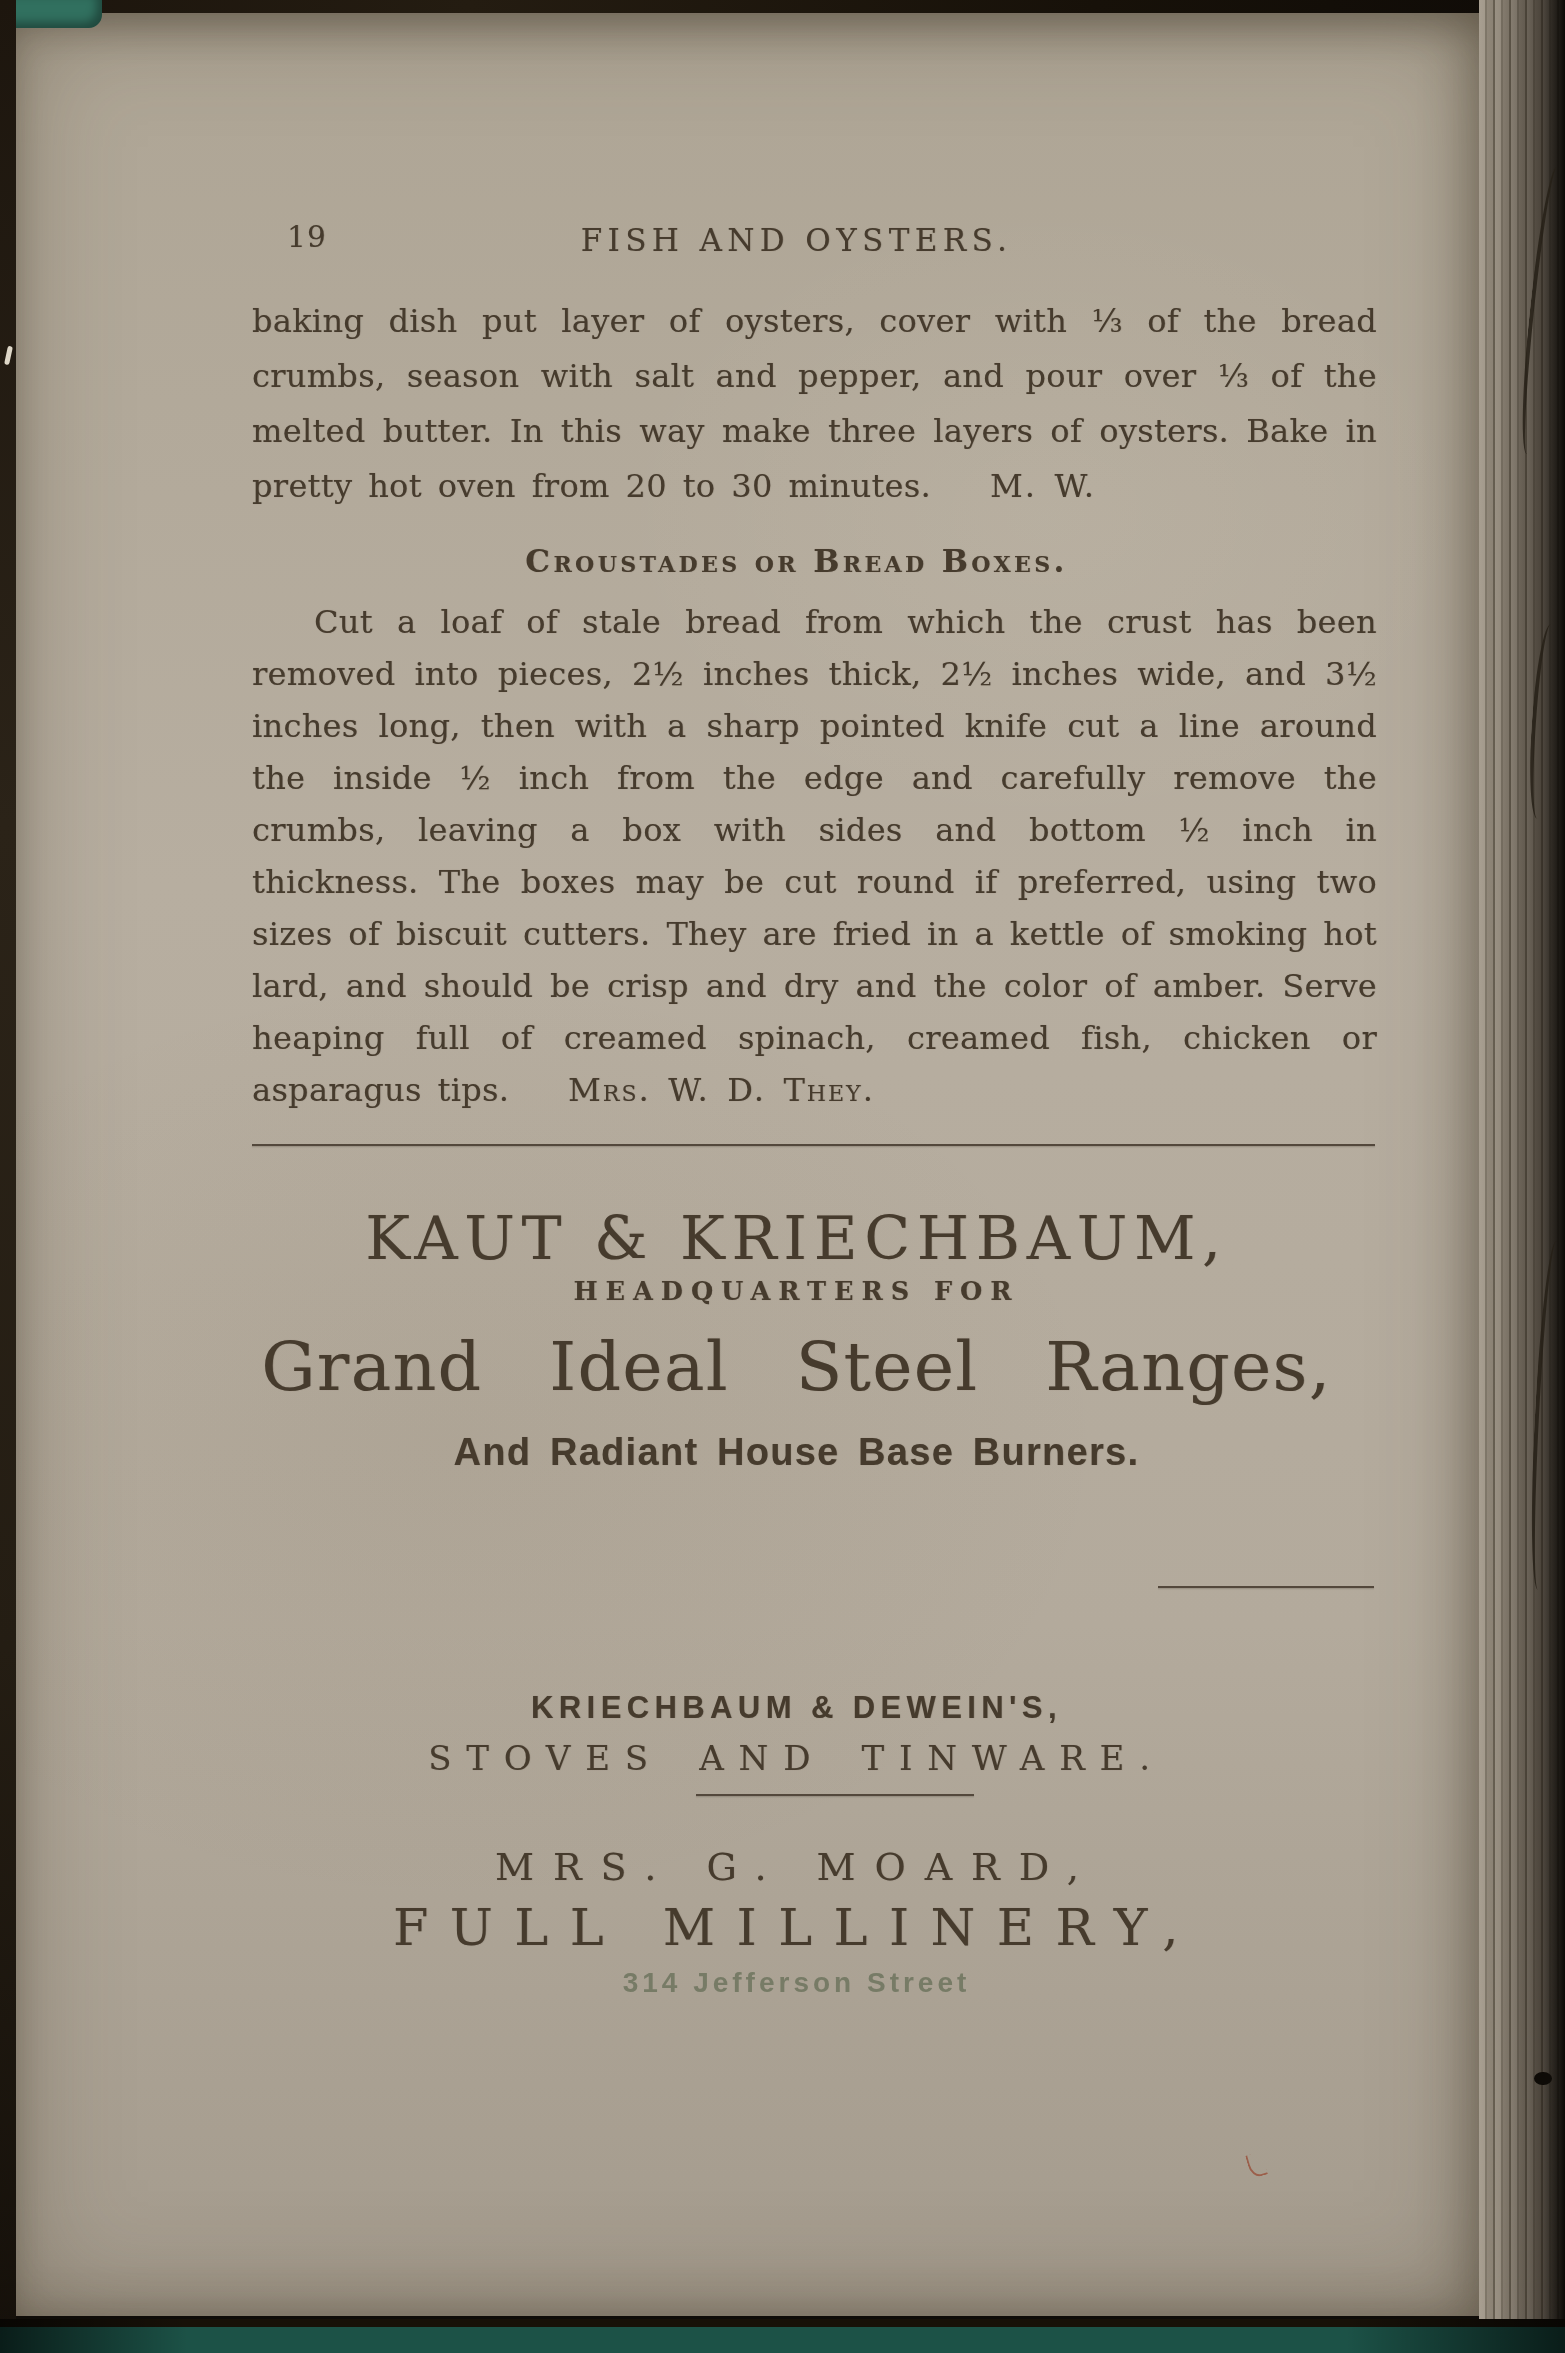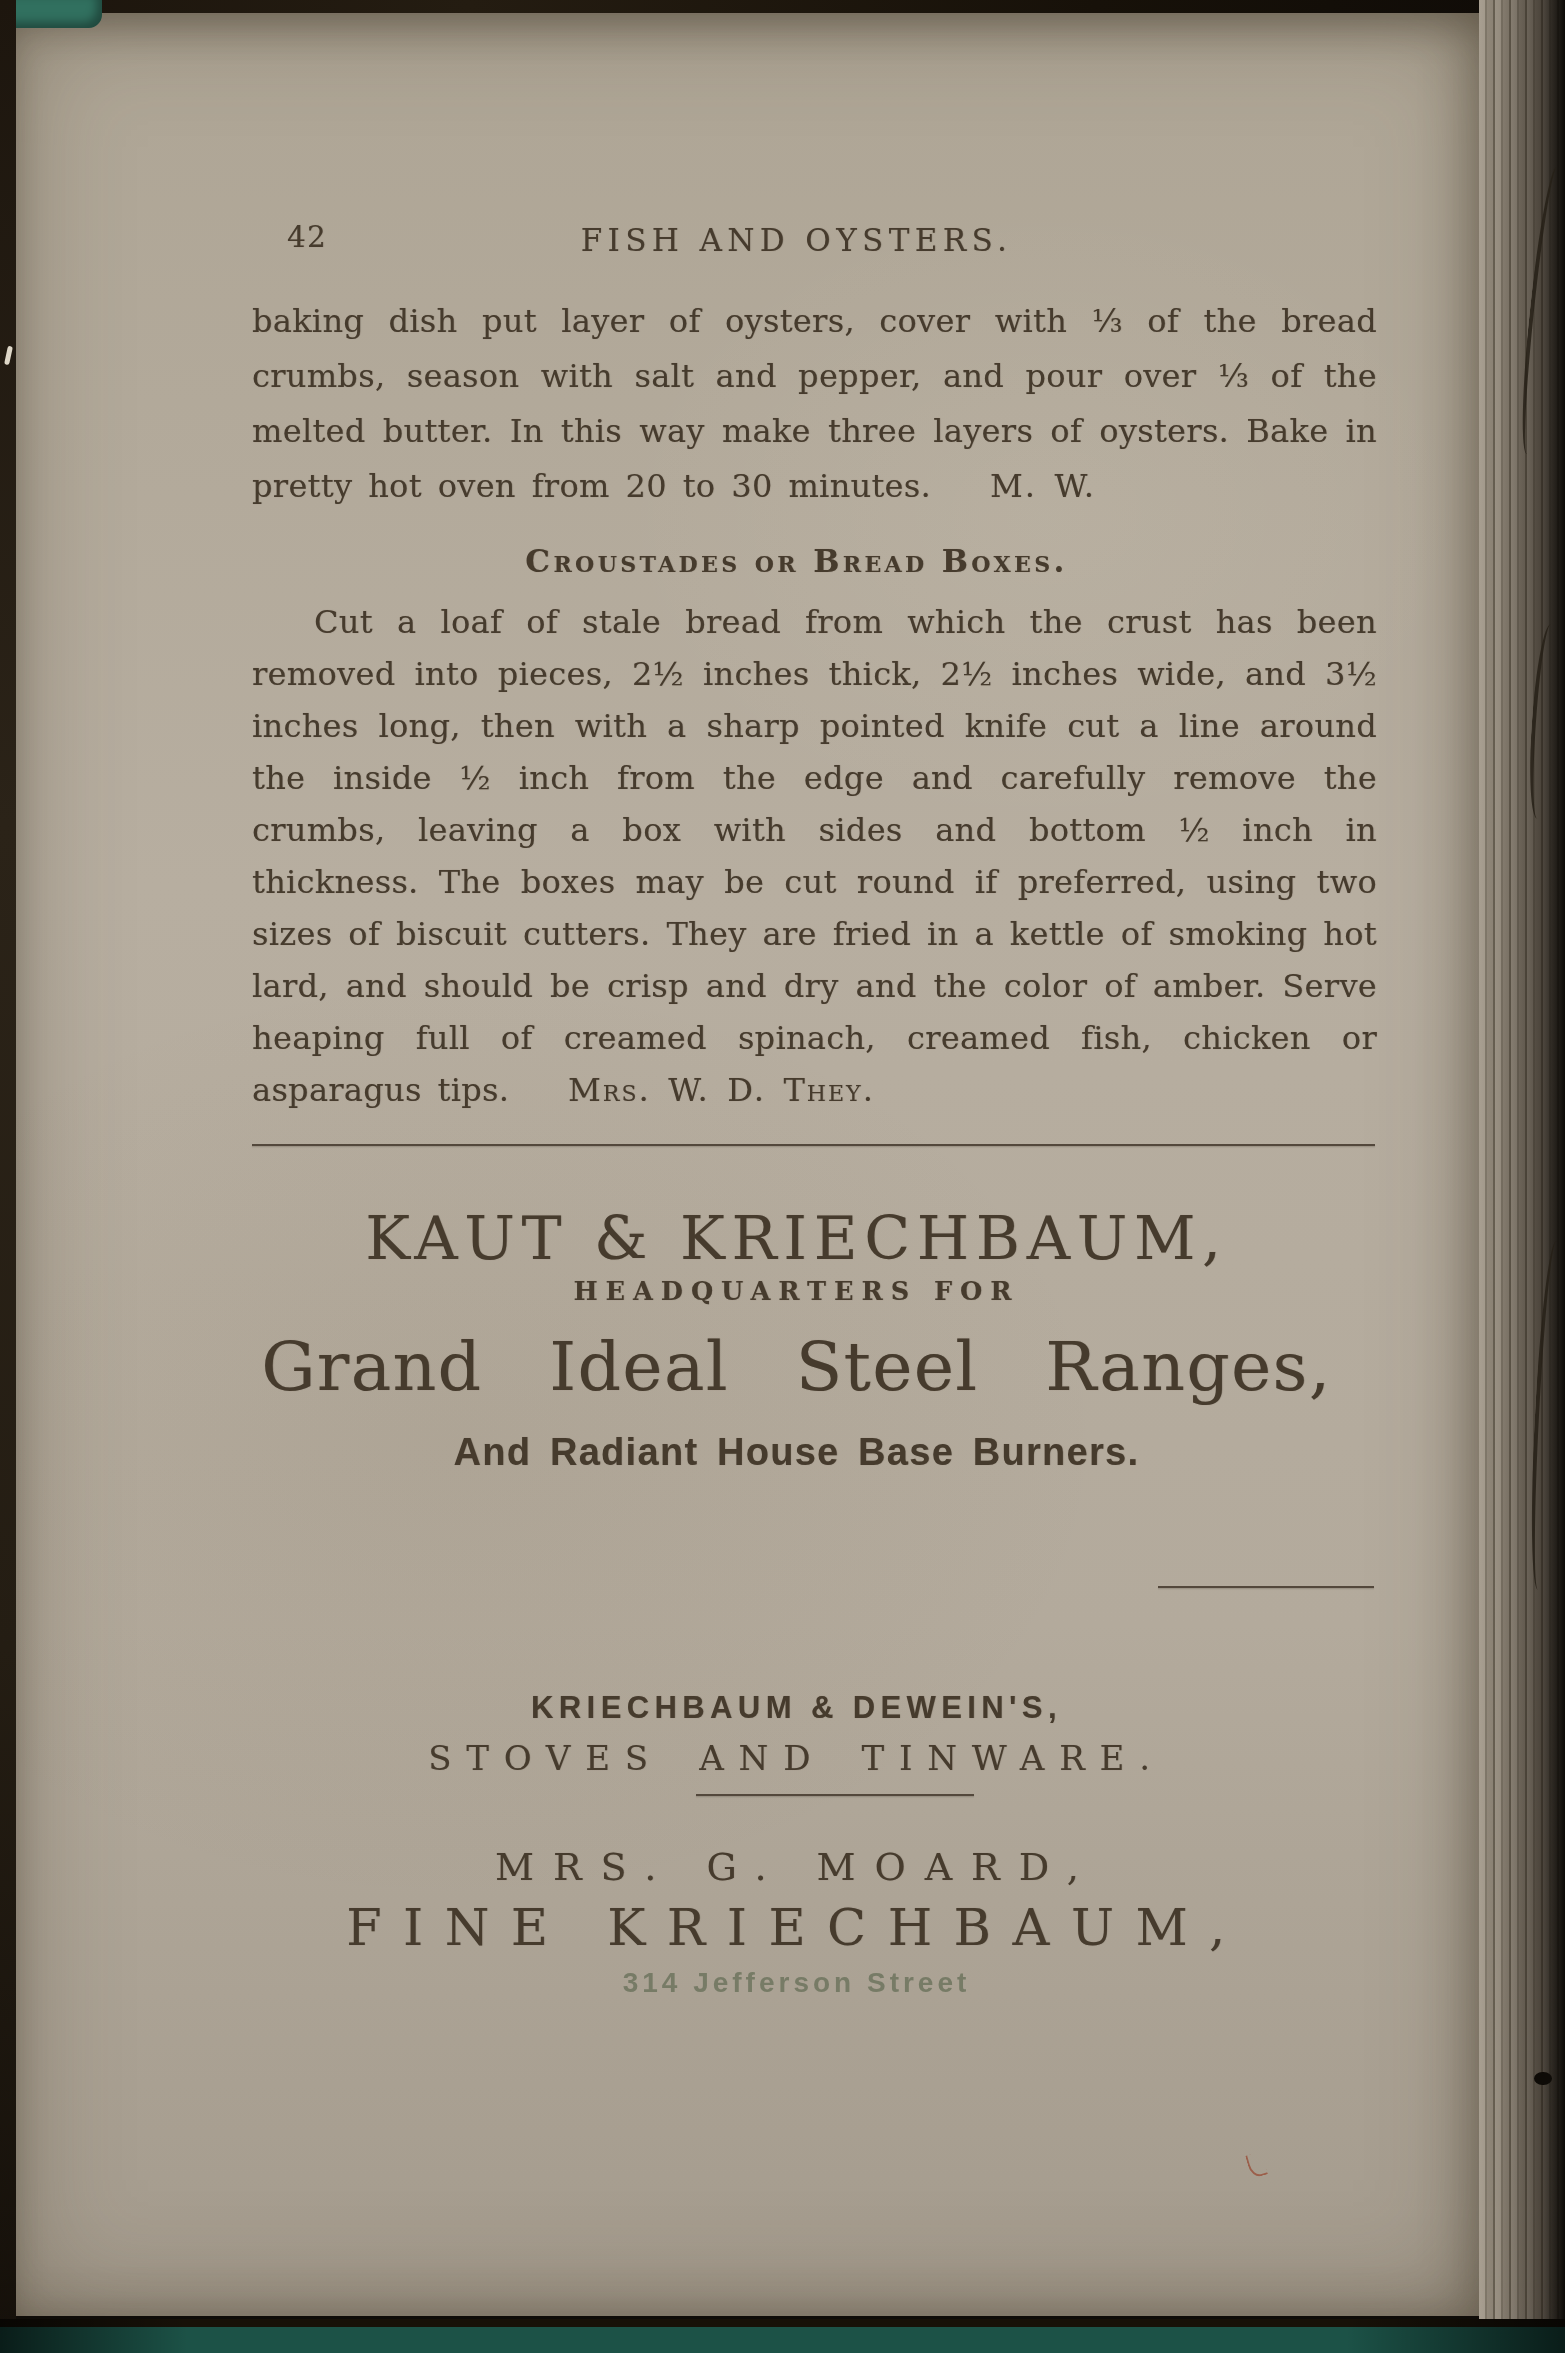--- a/index.html
+++ b/index.html
@@ -76,21 +76,21 @@
     border-left:2.7px solid #99503a;border-bottom:2.7px solid #99503a;border-radius:0 0 0 60%;
     transform:rotate(-16deg);opacity:.8;}
 </style>
 </head>
 <body>
 
 <div class="scan">
 
   <div class="paper">
 
-    <span class="pageno ink">42</span>
+    <span class="pageno ink">19</span>
     <div class="runhead ink">FISH AND OYSTERS.</div>
 
     <p class="para p1 ink">
       <span>baking dish put layer of oysters, cover with ⅓ of the bread crumbs, season with salt and pepper, and pour over ⅓ of the melted butter.  In this way make three layers of oysters.  Bake in pretty hot oven from 20 to 30 minutes.</span>
       <span class="sig">M. W.</span>
     </p>
 
     <h3 class="secthead ink">Croustades or Bread Boxes.</h3>
 
     <p class="para p2 ink">
@@ -106,21 +106,21 @@
     <div class="cb kaut-line2 ink">And Radiant House Base Burners.</div>
 
     <div class="rule rule2"></div>
 
     <div class="cb heater2 ink">KRIECHBAUM &amp; DEWEIN'S,</div>
     <div class="cb heater3 ink">STOVES AND TINWARE.</div>
 
     <div class="rule rule3"></div>
 
     <div class="cb moard1 ink">MRS. G. MOARD,</div>
-    <div class="cb moard2 ink">FINE KRIECHBAUM,</div>
+    <div class="cb moard2 ink">FULL MILLINERY,</div>
     <div class="cb moard3">314 Jefferson Street</div>
 
     <div class="red-mark"></div>
   </div>
 
   <div class="edge-top"></div>
   <div class="corner-patch"></div>
   <div class="edge-left"></div>
   <div class="left-mark"></div>
 

